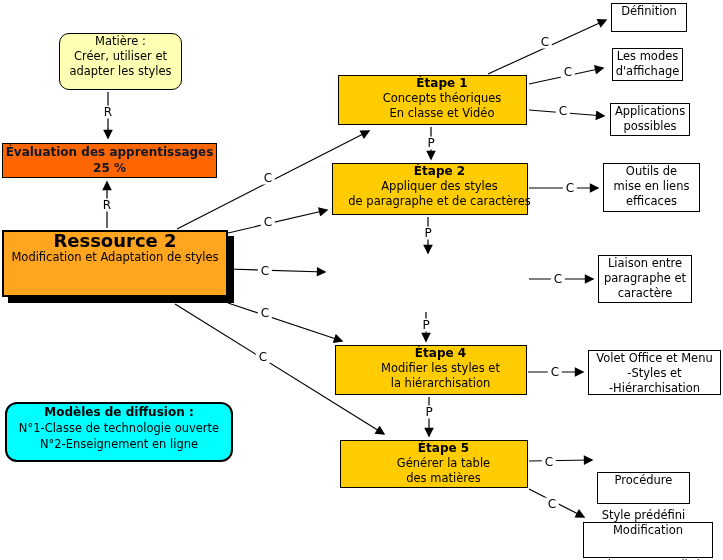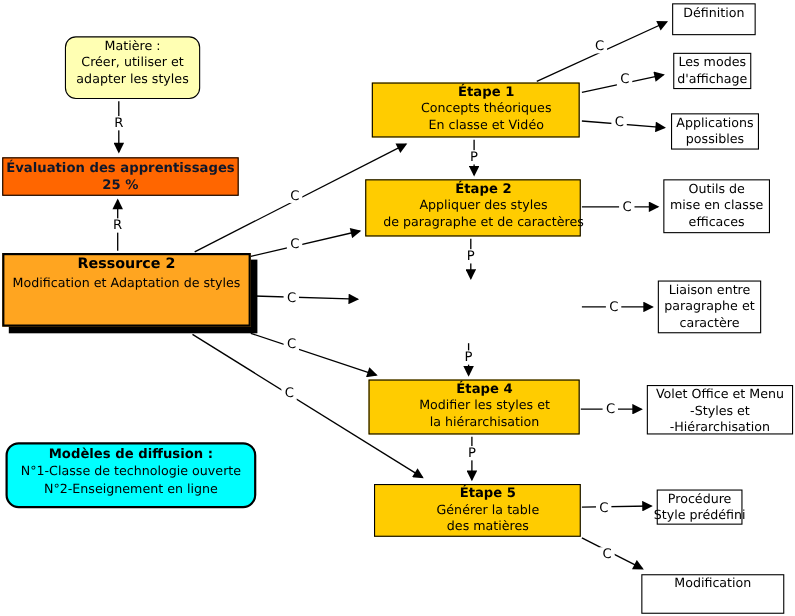--- a/index.html
+++ b/index.html
@@ -5,21 +5,21 @@
   html,body{margin:0;padding:0;background:#fff;}
   #stage{position:relative;width:723px;height:560px;background:#ffffff;overflow:hidden;
          font-family:"DejaVu Sans","Liberation Sans",sans-serif;color:#000;}
   .wires{position:absolute;left:0;top:0;z-index:1;}
   .node{position:absolute;z-index:2;display:flex;flex-direction:column;justify-content:flex-start;
         align-items:center;text-align:center;box-sizing:border-box;line-height:15px;font-size:11.5px;}
   .node div{white-space:nowrap;}
   .matiere{background:#FFFFB3;border:1.6px solid #000;border-radius:10px;}
   .evaluation{background:#FF6600;border:1.6px solid #000;color:#0f172a;font-weight:bold;font-size:12px;line-height:16px;}
   .ressource{background:#FFA520;border:2px solid #000;box-shadow:6px 6px 0 0 #000;font-size:11.5px;line-height:17px;}
-  .ressource .t{font-weight:bold;font-size:13px;}
+  .ressource .t{font-weight:bold;font-size:18px;}
   .modeles{background:#00FFFF;border:2px solid #000;border-radius:12px;line-height:16px;}
   .modeles .t{font-weight:bold;font-size:12px;}
   .etape{background:#FFCC00;border:1.6px solid #000;padding-left:19px;}
   .etape .t{font-weight:bold;font-size:12px;}
   .rbox{background:#fff;border:1.6px solid #000;}
   .lbl{position:absolute;z-index:3;transform:translate(-50%,-50%);background:#fff;
        padding:0 3px;font-size:12px;line-height:13px;}
 </style>
 </head>
 <body>
@@ -104,34 +104,34 @@
   <div class="node rbox" style="left:612px;top:48px;width:71px;height:33px;">
     <div>Les modes</div>
     <div>d'affichage</div>
   </div>
   <div class="node rbox" style="left:610px;top:103px;width:80px;height:33px;">
     <div>Applications</div>
     <div>possibles</div>
   </div>
   <div class="node rbox" style="left:603px;top:163px;width:97px;height:49px;">
     <div>Outils de</div>
-    <div>mise en classe</div>
+    <div>mise en liens</div>
     <div>efficaces</div>
   </div>
   <div class="node rbox" style="left:588px;top:350px;width:133px;height:45px;">
     <div>Volet Office et Menu</div>
     <div>-Styles et</div>
     <div>-Hiérarchisation</div>
   </div>
   <div class="node rbox" style="left:598px;top:255px;width:94px;height:48px;">
     <div>Liaison entre</div>
     <div>paragraphe et</div>
     <div>caractère</div>
   </div>
-  <div class="node rbox" style="left:597px;top:445px;width:78px;height:32px;">
+  <div class="node rbox" style="left:597px;top:472px;width:93px;height:32px;gap:20px;">
     <div>Procédure</div>
   <div>Style prédéfini</div>
   </div>
   <div class="node rbox" style="left:583px;top:522px;width:130px;height:36px;gap:20px;">
     <div>Modification</div>
     <div>Styles personnalisés</div>
   </div>
 
   <span class="lbl" style="left:108px;top:112px;">R</span>
   <span class="lbl" style="left:107px;top:205px;">R</span>

